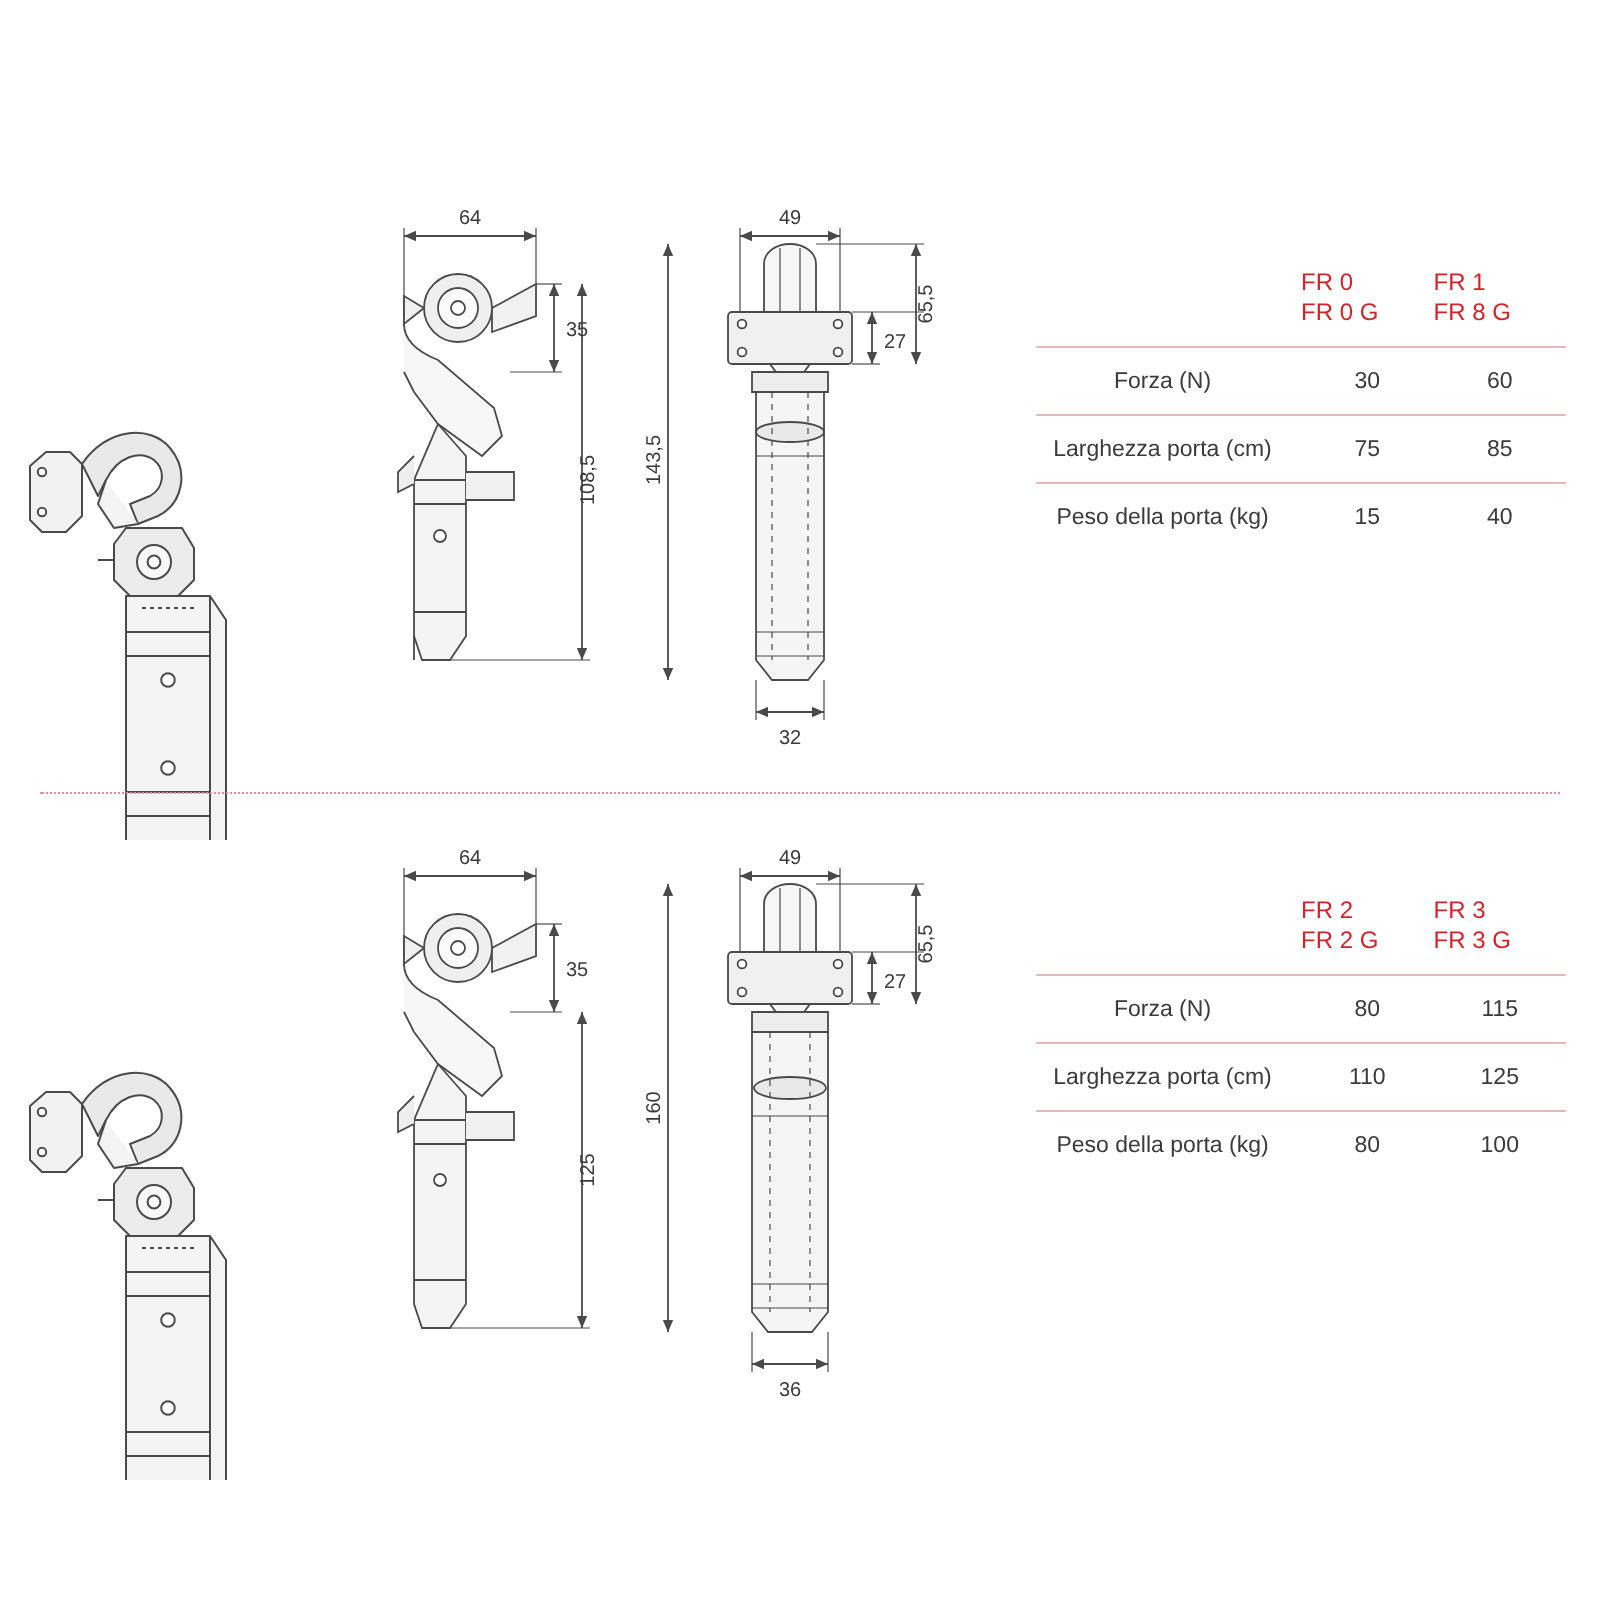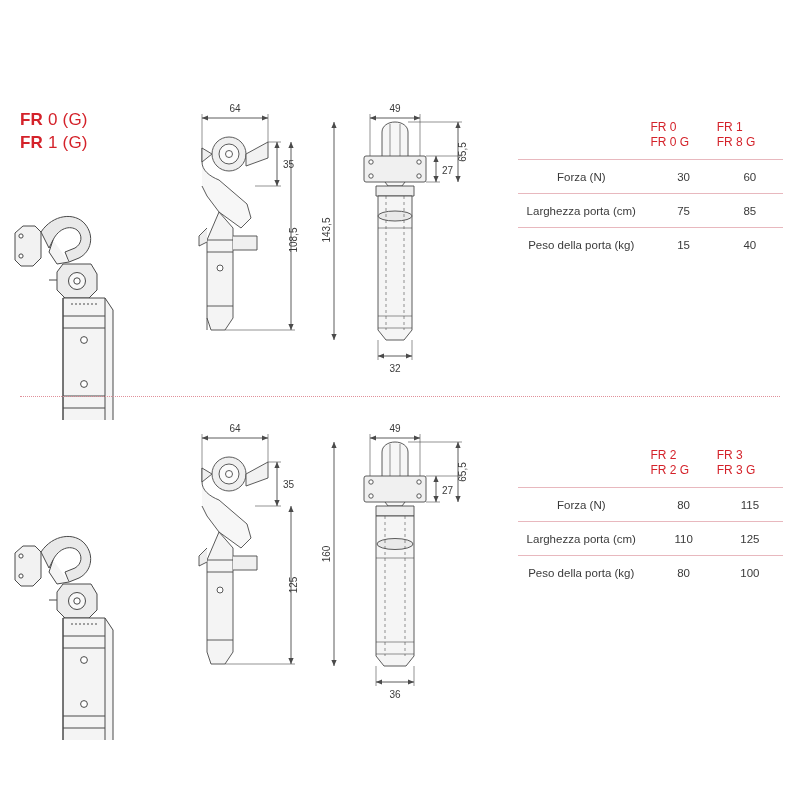--- a/index.html
+++ b/index.html
@@ -53,21 +53,21 @@
   }
   #divider-0 { top: 396px; }
 
   
   .spec-table {
     position: absolute;
     border-collapse: collapse;
     font-size: 11.5px;
     color: #3a3a3a;
   }
-  #table-0 { left: 518px; top: 30px; width: 265px; }
+  #table-0 { left: 518px; top: 44px; width: 265px; }
   #table-1 { left: 518px; top: 38px; width: 265px; }
   .spec-table th, .spec-table td {
     padding: 0;
     text-align: center;
     vertical-align: middle;
   }
   .spec-table thead th {
     color: #d4222a;
     font-weight: normal;
     font-size: 12px;
@@ -98,24 +98,20 @@
   }
   svg { display: block; }
 </style>
 </head>
 <body>
 
 <div class="page">
 
   <div class="section" id="section-0">
 
-    <div class="sec-title">
-      <div><span class="b">FR</span><span> 0 (G)</span></div>
-      <div><span class="b">FR</span><span> 1 (G)</span></div>
-    </div>
 
     <div class="drawing" style="left:5px; top:50px;">
       <svg width="160" height="280" viewBox="0 0 160 280">
         <g fill="none" stroke="#4a4a4a" stroke-width="1" stroke-linejoin="round">
 
           <path d="M10,120 L10,93 L18,86 L30,86 L36,92 L36,118 L28,126 L16,126 Z" fill="#f2f2f2"></path>
           <circle cx="16" cy="96" r="2.1" fill="#fff"></circle>
           <circle cx="16" cy="116" r="2.1" fill="#fff"></circle>
 
           <path d="M36,92 C48,74 70,72 80,84 C90,96 86,112 74,118 L64,122 L60,112 L70,108 C77,104 78,95 72,90 C65,85 54,88 48,100 L44,108 Z" fill="#e9e9e9"></path>

